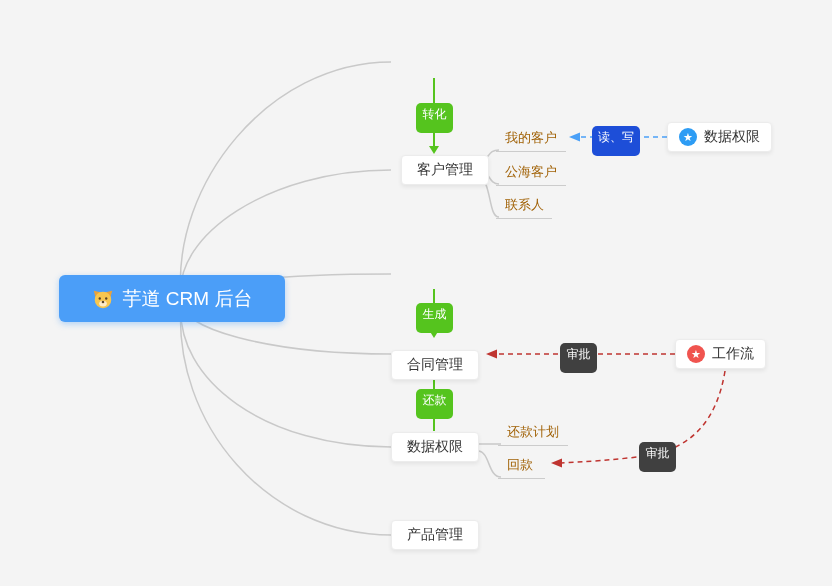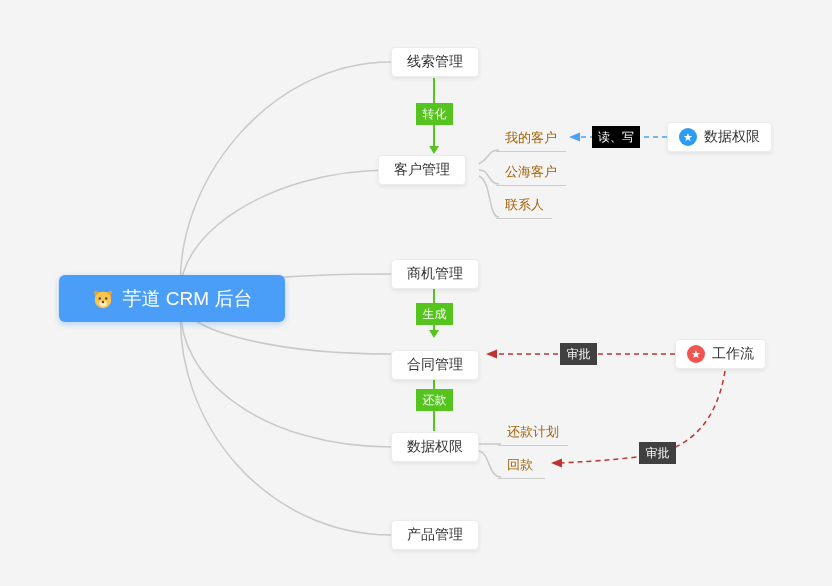--- a/index.html
+++ b/index.html
@@ -9,24 +9,24 @@
   .lines{position:absolute;left:0;top:0;z-index:0}
   .node{position:absolute;width:88px;height:30px;background:#fff;border:1px solid #ececec;
         border-radius:4px;box-shadow:0 2px 4px rgba(0,0,0,.07);display:flex;align-items:center;
         justify-content:center;font-size:14px;color:#333;z-index:2;cursor:pointer;white-space:nowrap}
   .root-node{position:absolute;left:59px;top:275px;width:226px;height:47px;background:#4b9ef8;
         border-radius:6px;display:flex;align-items:center;justify-content:center;gap:9px;color:#fff;
         font-size:19px;z-index:2;box-shadow:0 2px 6px rgba(75,158,248,.4);cursor:pointer;white-space:nowrap}
   .root-icon{display:flex;align-items:center}
   .leaf{position:absolute;font-size:13px;color:#a16207;padding:0 0 4px 9px;border-bottom:1.5px solid #ccc;
         z-index:2;cursor:pointer;white-space:nowrap}
-  .badge{position:absolute;height:22px;line-height:22px;text-align:center;font-size:12px;color:#fff;
-        border-radius:0;z-index:3;white-space:nowrap}
+  .badge{position:absolute;height:30px;line-height:22px;text-align:center;font-size:12px;color:#fff;
+        border-radius:5px;z-index:3;white-space:nowrap}
   .badge.green{background:#55c41e;width:37px}
-  .badge.blue{background:#000000;width:48px}
+  .badge.blue{background:#1d4ed8;width:48px}
   .badge.red{background:#404040;width:37px}
   .side-node{position:absolute;height:30px;background:#fff;border:1px solid #ececec;border-radius:4px;
         box-shadow:0 2px 4px rgba(0,0,0,.07);display:flex;align-items:center;gap:7px;padding:0 11px;
         font-size:14px;color:#333;z-index:2;cursor:pointer;white-space:nowrap}
   .circle-icon{width:18px;height:18px;border-radius:50%;color:#fff;font-size:11px;line-height:18px;
         text-align:center;flex:0 0 auto}
   .circle-icon.blue{background:#2d9cf4}
   .circle-icon.red{background:#f0544f}
 </style>
 </head>
@@ -84,23 +84,21 @@
         <circle cx="12" cy="13" r="9" fill="#f7c64f"></circle>
         <ellipse cx="12" cy="17" rx="4.2" ry="3.2" fill="#fdebc8"></ellipse>
         <circle cx="8.5" cy="11.5" r="1.3" fill="#5b4427"></circle>
         <circle cx="15.5" cy="11.5" r="1.3" fill="#5b4427"></circle>
         <circle cx="12" cy="15.2" r="1.4" fill="#5b4427"></circle>
       </svg>
     </span>
     <span>芋道 CRM 后台</span>
   </div>
 
-  <div class="node" style="left:391px;top:47px">线索管理</div>
-  <div class="node" style="left:378px;top:155px">客户管理</div>
-  <div class="node" style="left:391px;top:259px">商机管理</div>
+  <div class="node" style="left:401px;top:155px">客户管理</div>
   <div class="node" style="left:391px;top:350px">合同管理</div>
   <div class="node" style="left:391px;top:432px">数据权限</div>
   <div class="node" style="left:391px;top:520px">产品管理</div>
 
   <div class="leaf" style="left:496px;top:129px;width:70px">我的客户</div>
   <div class="leaf" style="left:496px;top:163px;width:70px">公海客户</div>
   <div class="leaf" style="left:496px;top:196px;width:56px">联系人</div>
 
   <div class="leaf" style="left:498px;top:423px;width:70px">还款计划</div>
   <div class="leaf" style="left:498px;top:456px;width:47px">回款</div>

